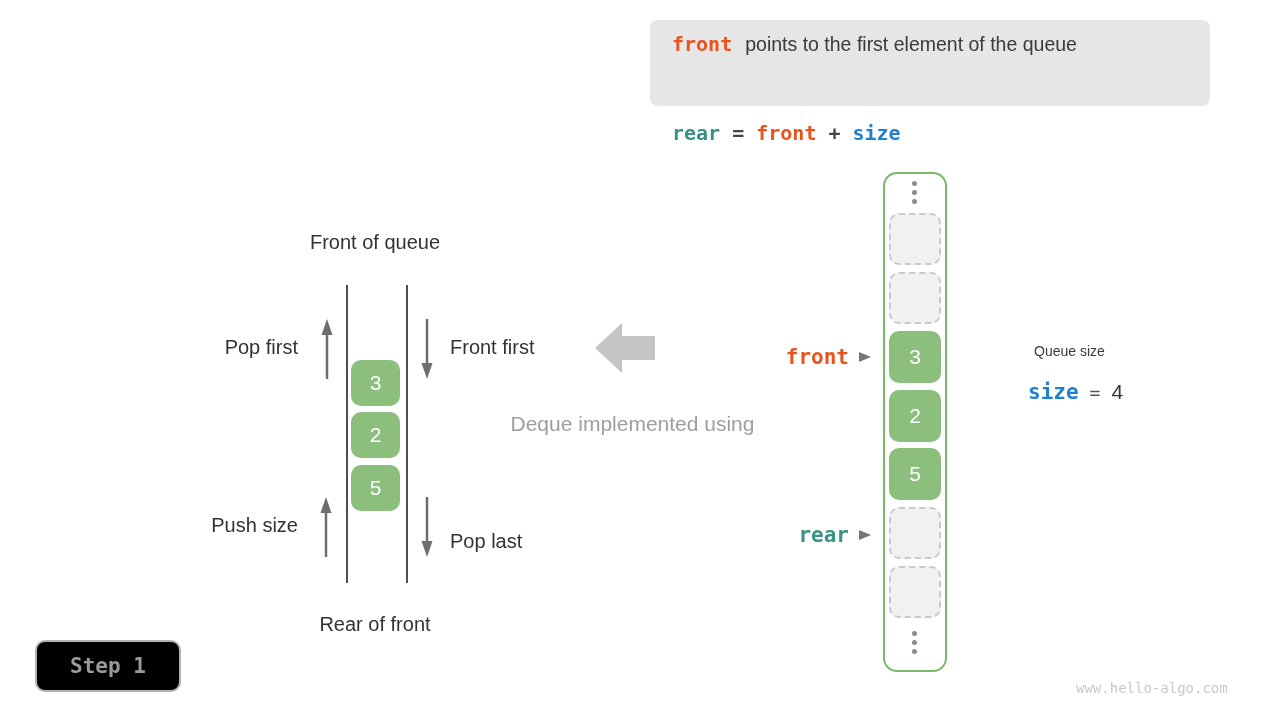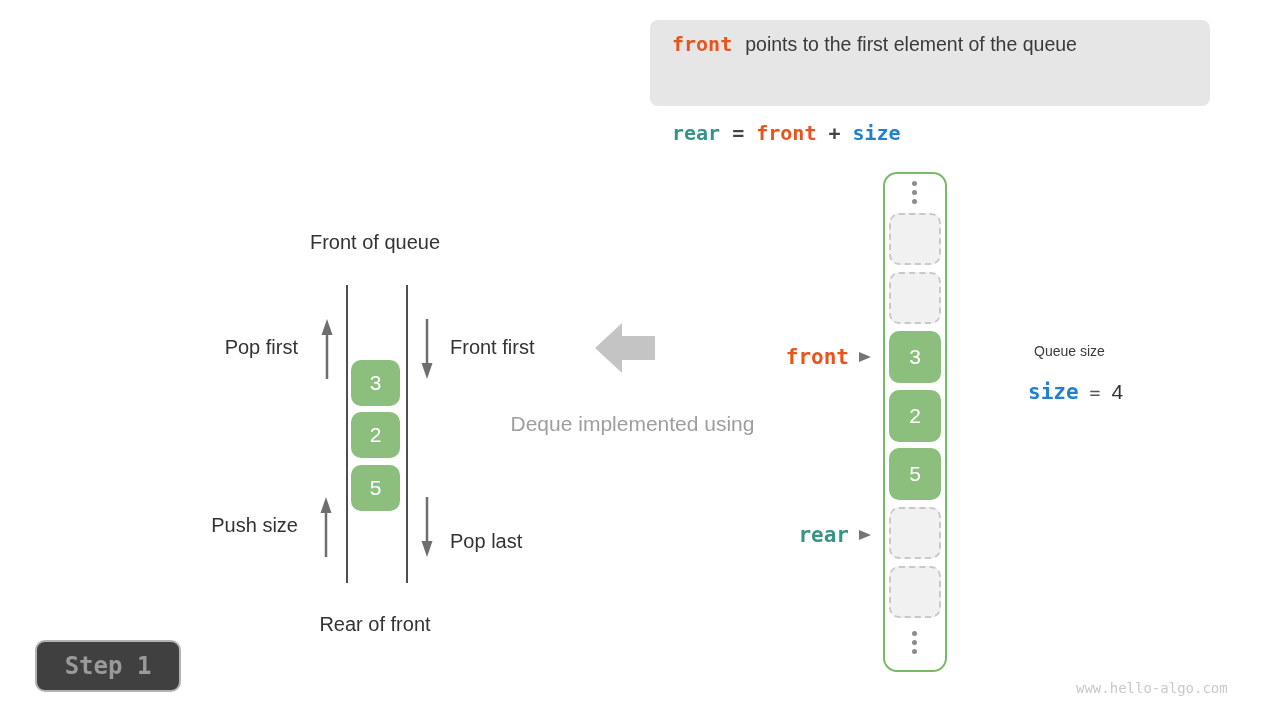--- a/index.html
+++ b/index.html
@@ -84,23 +84,23 @@
   
   .qsize-label { left: 1028px; top: 343px; font-size: 14px; color: #3a3a3a; margin-left: 6px; }
   .qsize-line { left: 1028px; top: 380px; display: flex; gap: 11px; align-items: baseline; }
   .qsize-line .code { font-size: 21px; }
   .qsize-line .eq { font-family: "DejaVu Sans Mono", monospace; font-size: 18px; color: #555555; }
   .qsize-line .val { font-size: 21px; color: var(--dark_text); }
 
   
   .step-badge {
     left: 35px; top: 640px; width: 146px; height: 52px;
-    border: 2px solid #b3b3b3; border-radius: 10px; background: #404040;
+    border: 2px solid #b3b3b3; border-radius: 10px; background: #000000;
     display: flex; align-items: center; justify-content: center;
-    font-family: "DejaVu Sans Mono", monospace; font-size: 24px; font-weight: bold; color: #9a9a9a;
+    font-family: "DejaVu Sans Mono", monospace; font-size: 21px; font-weight: bold; color: #9a9a9a;
   }
 
   
   .watermark { left: 1076px; top: 680px; font-family: "DejaVu Sans Mono", monospace; font-size: 14px; color: #c9c9c9; }
 </style>
 </head>
 <body style="--orange: #e9531c; --teal: #3a9187; --blue: #1f7fd1; --green: #8cbf7e; --green_border: #79ba69; --arrow_gray: #6e6e6e; --block_arrow: #c4c4c4; --caption_gray: #9e9e9e; --dark_text: #333333; --legend_bg: #e6e6e6;">
 
 <div class="abs legend">
   <div class="legend-line">

